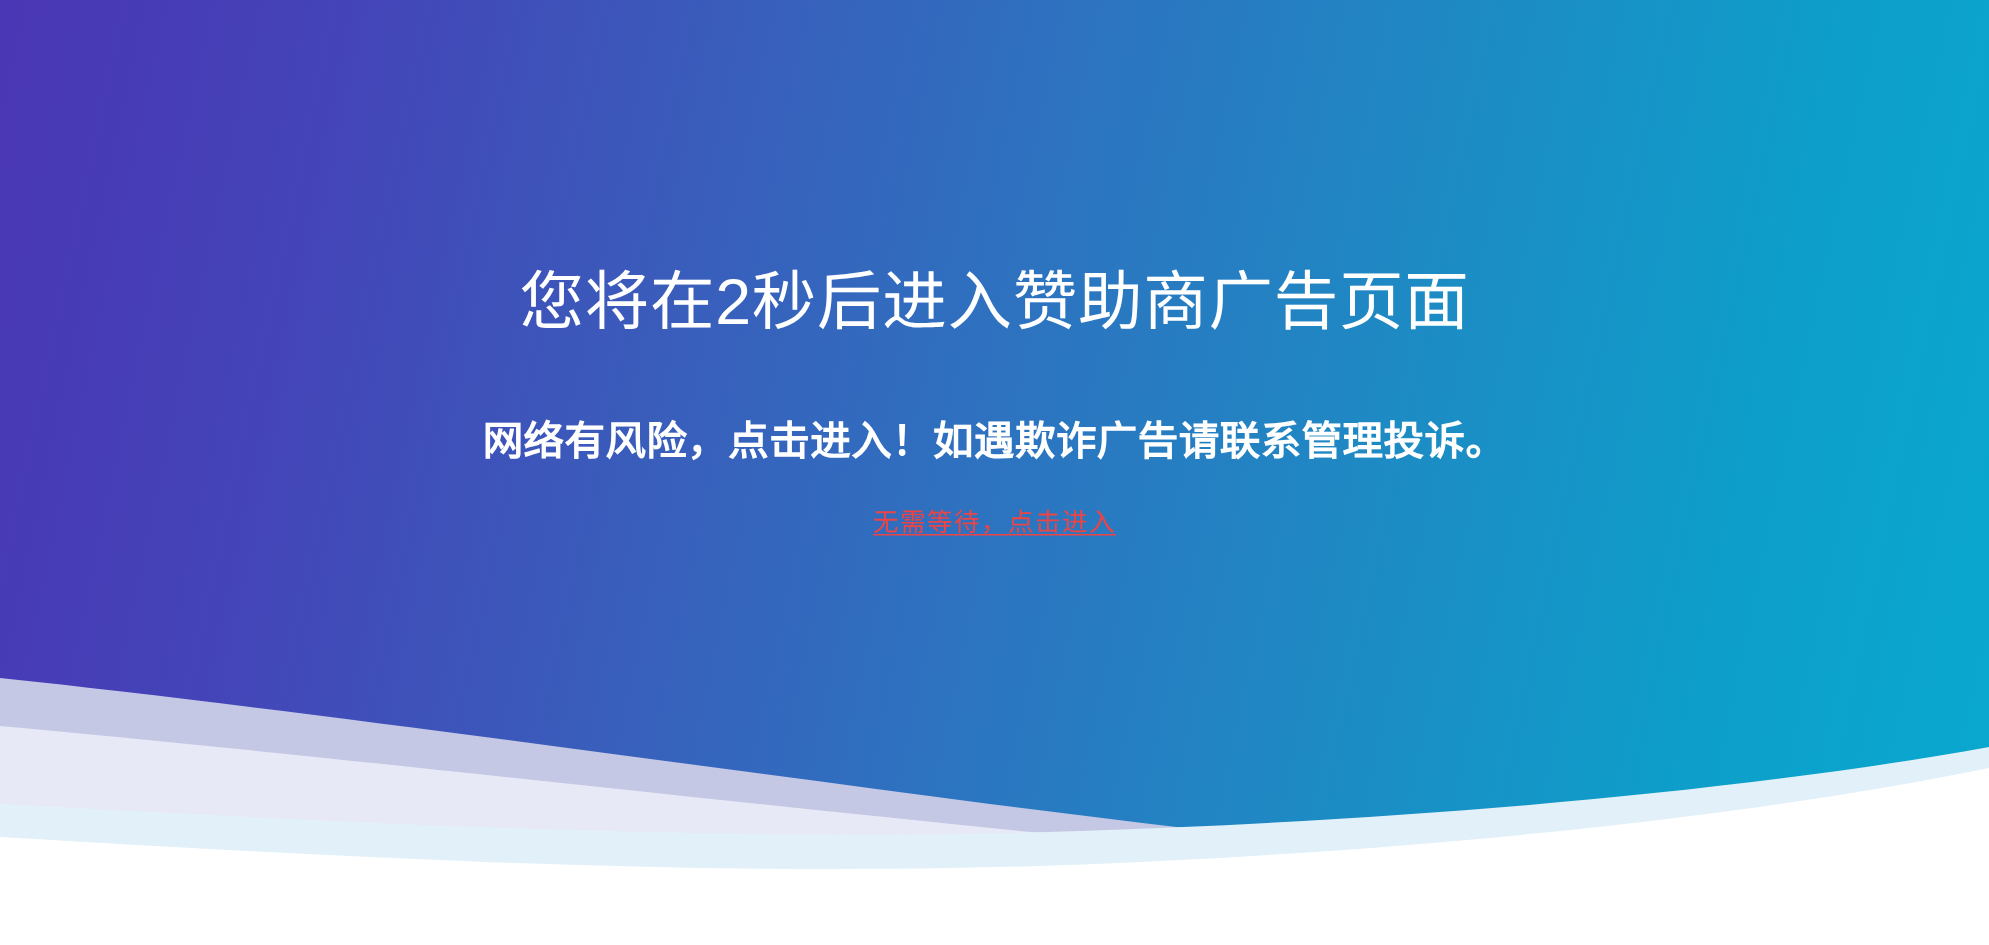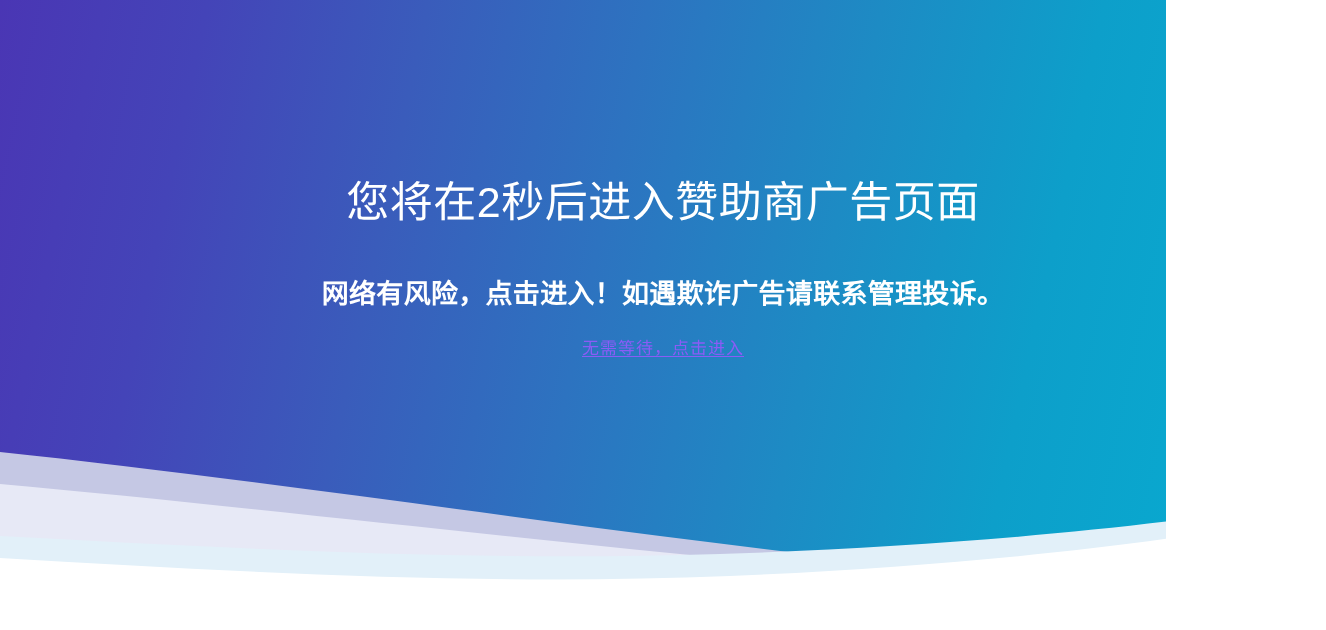--- a/index.html
+++ b/index.html
@@ -9,21 +9,21 @@
   }
   body {
     width: 1326px;
     height: 630px;
     overflow: hidden;
     font-family: "Liberation Sans", "DejaVu Sans", sans-serif;
   }
 
   #page {
     position: relative;
-    width: 1166px;
+    width: 1326px;
     height: 630px;
     overflow: hidden;
     background: #ffffff;
   }
 
   
   #gradient-bg {
     position: absolute;
     inset: 0;
     background: linear-gradient(102deg,
@@ -90,21 +90,21 @@
     left: 0;
     top: 338px;
     width: 1326px;
   }
   .skip-link {
     display: inline-block;
     font-size: 17px;
     font-weight: 400;
     line-height: 1.3;
     letter-spacing: 1px;
-    color: #8b5cf6;
+    color: #ef4444;
     text-decoration: underline;
     text-underline-offset: 2px;
     cursor: pointer;
     white-space: nowrap;
   }
 </style>
 </head>
 <body>
 
 <div id="page">

